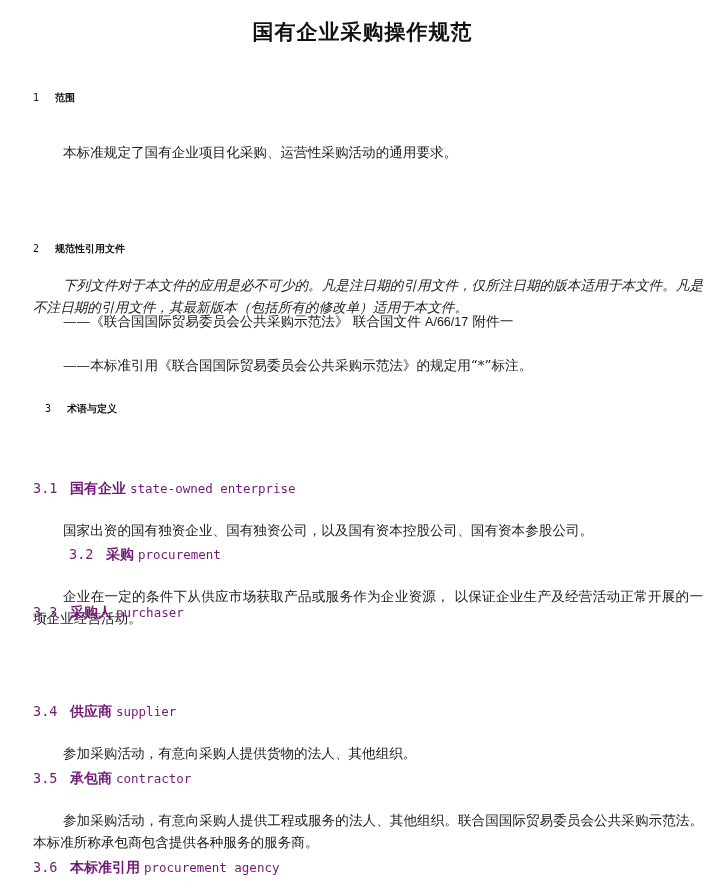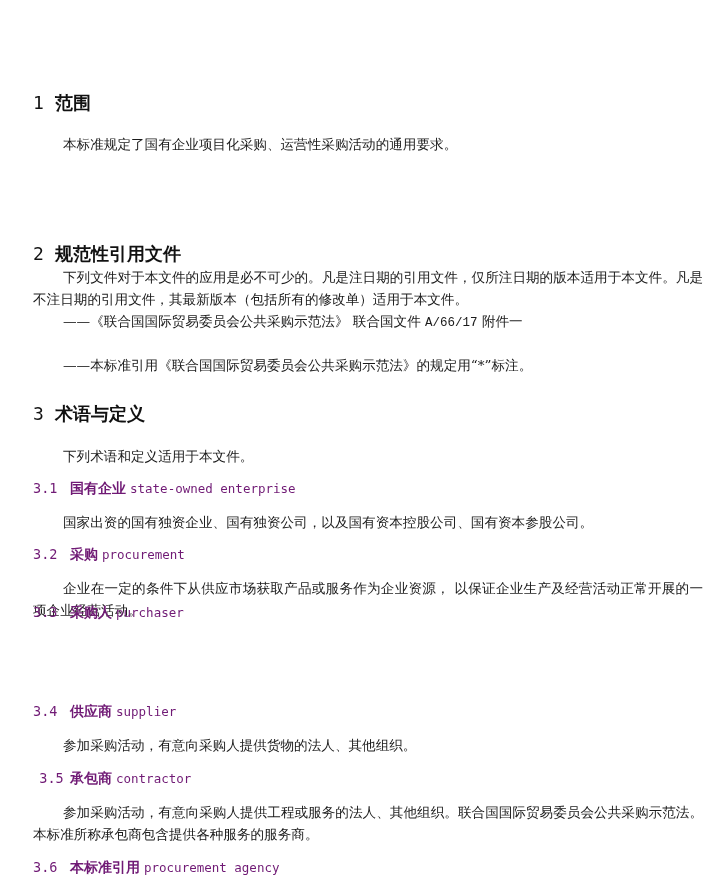--- a/index.html
+++ b/index.html
@@ -29,21 +29,21 @@
       font-family: "DejaVu Sans", "Liberation Sans", sans-serif;
       font-size: 21px;
       font-weight: bold;
       letter-spacing: 1px;
       color: #111;
     }
     .h1 {
       position: absolute;
       left: 33px;
       font-family: "DejaVu Sans", "Liberation Sans", sans-serif;
-      font-size: 18px;
+      font-size: 10px;
       font-weight: bold;
       color: #111;
       white-space: nowrap;
     }
     .h1 .num {
       font-family: "DejaVu Sans Mono", "Liberation Mono", monospace;
       font-weight: normal;
       display: inline-block;
       width: 22px;
     }
@@ -71,82 +71,82 @@
     }
     .para {
       position: absolute;
       left: 33px;
       width: 670px;
       font-size: 13.6px;
       line-height: 22px;
       text-align: justify;
       color: #1a1a1a;
     }
-    .para.indent { text-indent: 30px; }
+    .para.indent { text-indent: 30px; margin-top: 8px; }
     .ref {
       position: absolute;
       left: 63px;
       font-size: 13.6px;
       line-height: 22px;
       white-space: nowrap;
       color: #1a1a1a;
     }
     .mono {
-      font-family: Liberation Mono, monospace;
+      font-family: Liberation Sans, sans-serif;
       font-size: 12.5px;
     }
   </style>
 </head>
 <body>
 
 <div class="page">
 
+  <div class="doc-title">国有企业采购操作规范</div>
 
   <div class="h1" style="top:91px;">
     <span class="num">1</span><span>范围</span>
   </div>
   <div class="para indent" style="top:133px;">本标准规定了国有企业项目化采购、运营性采购活动的通用要求。</div>
 
   <div class="h1" style="top:224px;margin-top:18px;">
     <span class="num">2</span><span>规范性引用文件</span>
   </div>
-  <div class="para indent" style="top:266px;">下列文件对于本文件的应用是必不可少的。凡是注日期的引用文件，仅所注日期的版本适用于本文件。凡是不注日期的引用文件，其最新版本（包括所有的修改单）适用于本文件。</div>
+  <div class="para indent" style="top:266px;font-style:italic;">下列文件对于本文件的应用是必不可少的。凡是注日期的引用文件，仅所注日期的版本适用于本文件。凡是不注日期的引用文件，其最新版本（包括所有的修改单）适用于本文件。</div>
 
   <div class="ref" style="top:310px;">
     <span>——</span><span>《联合国国际贸易委员会公共采购示范法》 联合国文件 </span><span class="mono">A/66/17</span><span> 附件一</span>
   </div>
   <div class="ref" style="top:354px;">
     <span>——</span><span>本标准引用《联合国国际贸易委员会公共采购示范法》的规定用“*”标注。</span>
   </div>
 
-  <div class="h1" style="top:402px;">
+  <div class="h1" style="top:402px;margin-left:12px;">
     <span class="num">3</span><span>术语与定义</span>
   </div>
-  <div class="para indent" style="top:445px;">下列术语和定义适用于本文件。</div>
 
   <div class="h2" style="top:480px;">
     <span class="num">3.1</span><span class="term-cn">国有企业</span><span class="term-en">state-owned enterprise</span>
   </div>
   <div class="para indent" style="top:511px;">国家出资的国有独资企业、国有独资公司，以及国有资本控股公司、国有资本参股公司。</div>
 
-  <div class="h2" style="top:546px;">
+  <div class="h2" style="top:546px;margin-left:36px;">
     <span class="num">3.2</span><span class="term-cn">采购</span><span class="term-en">procurement</span>
   </div>
   <div class="para indent" style="top:577px;">企业在一定的条件下从供应市场获取产品或服务作为企业资源， 以保证企业生产及经营活动正常开展的一项企业经营活动。</div>
 
   <div class="h2" style="top:604px;">
     <span class="num">3.3</span><span class="term-cn">采购人</span><span class="term-en">purchaser</span>
   </div>
 
   <div class="h2" style="top:703px;">
     <span class="num">3.4</span><span class="term-cn">供应商</span><span class="term-en">supplier</span>
   </div>
   <div class="para indent" style="top:734px;">参加采购活动，有意向采购人提供货物的法人、其他组织。</div>
 
-  <div class="h2" style="top:770px;text-align:center;">
+  <div class="h2" style="top:770px;">
     <span class="num">3.5</span><span class="term-cn">承包商</span><span class="term-en">contractor</span>
   </div>
   <div class="para indent" style="top:801px;">参加采购活动，有意向采购人提供工程或服务的法人、其他组织。联合国国际贸易委员会公共采购示范法。本标准所称承包商包含提供各种服务的服务商。</div>
 
   <div class="h2" style="top:859px;">
     <span class="num">3.6</span><span class="term-cn">本标准引用</span><span class="term-en">procurement agency</span>
   </div>
 
 </div>
 

